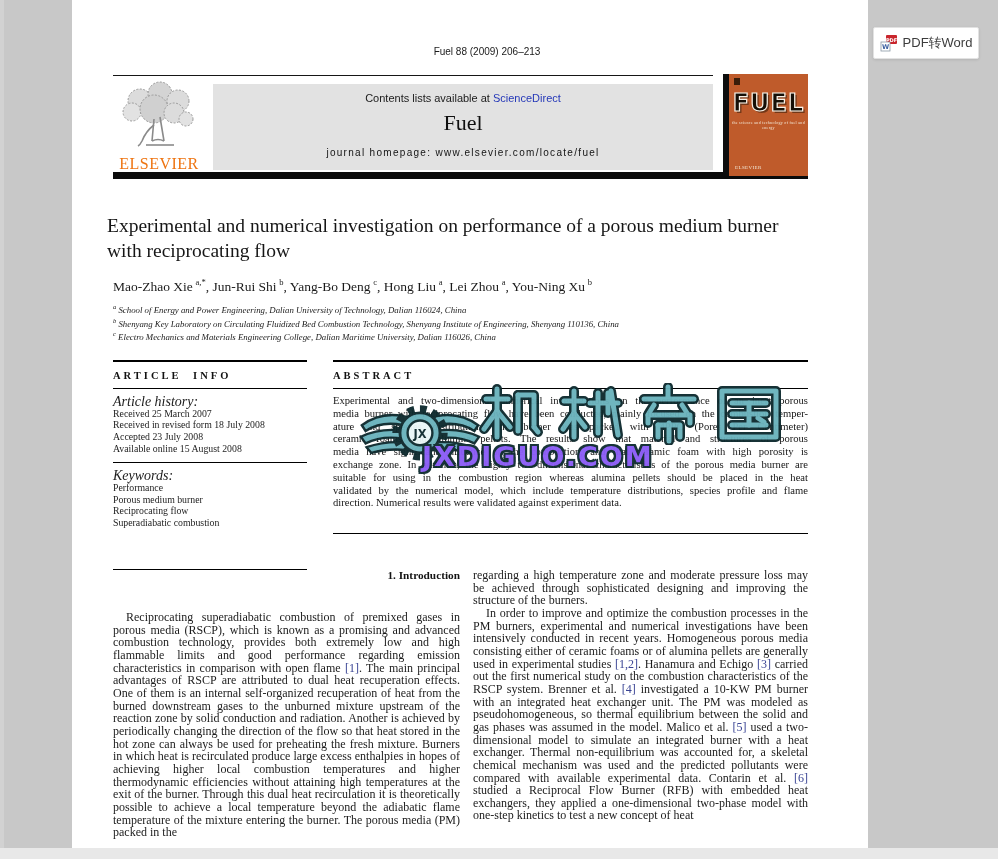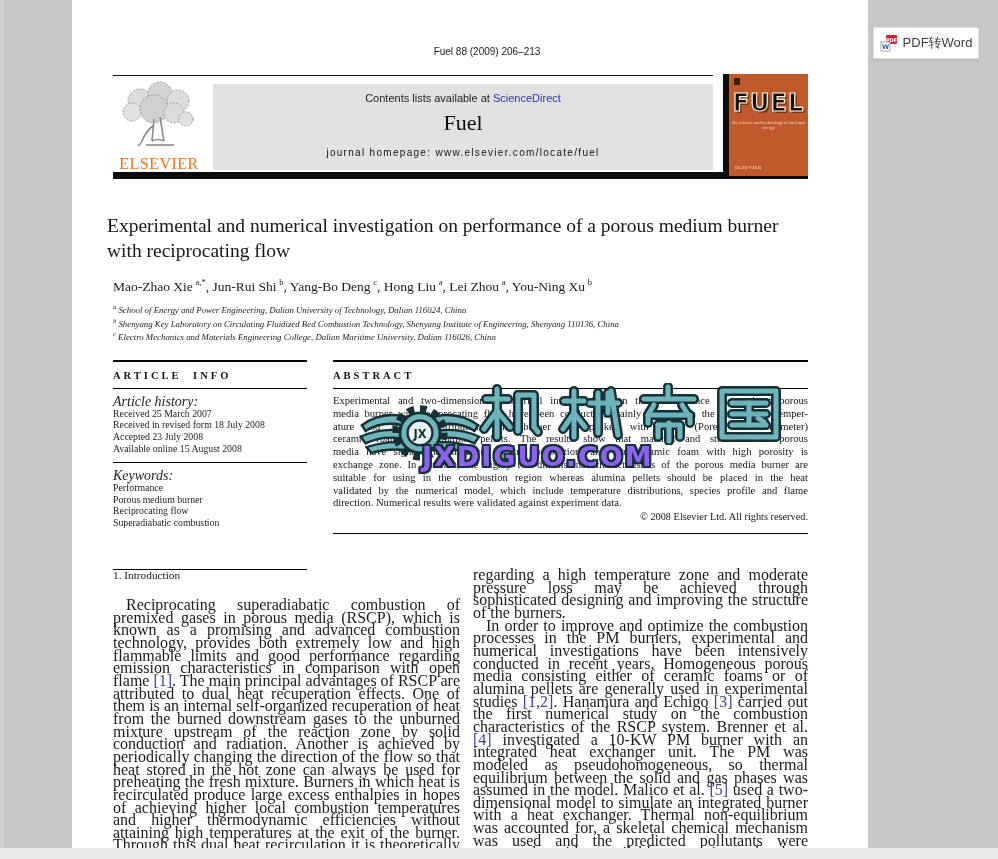--- a/index.html
+++ b/index.html
@@ -60,22 +60,22 @@
   .wm-domain{position:absolute;left:64px;top:58px;font-family:"DejaVu Sans","Liberation Sans",sans-serif;
     font-weight:bold;font-size:27px;letter-spacing:2px;color:#8b5cf6;
     text-shadow:-2px -2px 0 #0f2c30,2px -2px 0 #0f2c30,-2px 2px 0 #0f2c30,2px 2px 0 #0f2c30,
       0 -2px 0 #0f2c30,0 2px 0 #0f2c30,-2px 0 0 #0f2c30,2px 0 0 #0f2c30;}
   .wm-out{stroke:#0e2a2e;stroke-width:10;stroke-linecap:round;stroke-linejoin:round;fill:none;}
   .wm-in{stroke:#6ab2bc;stroke-width:5;stroke-linecap:round;stroke-linejoin:round;fill:none;}
   .wing{fill:#6ab2bc;stroke:#0e2a2e;stroke-width:2.5;}
 
   .body-left{position:absolute;left:41px;top:569px;width:347px;}
   .body-right{position:absolute;left:401px;top:569px;width:335px;}
-  .section-heading{font-weight:normal;font-size:11.3px;margin:0 0 18px;color:#141414;}
-  .bodyp{margin:0;font-size:16px;line-height:12.65px;text-align:justify;color:#1b1b1b;}
+  .section-heading{font-weight:bold;font-size:11.3px;margin:0 0 30px;color:#141414;text-align:right;}
+  .bodyp{margin:0;font-size:12px;line-height:12.65px;text-align:justify;color:#1b1b1b;}
   .bodyp.ind{text-indent:13px;}
   .ref{color:#3a4494;cursor:pointer;}
 
   .left-strip{position:absolute;left:0;top:0;width:4px;height:848px;background:#d2d2d2;}
   .bottom-strip{position:absolute;left:0;top:848px;width:998px;height:11px;background:#e8e8e8;}
 
   .convert-btn{position:absolute;left:873px;top:27px;width:104px;height:30px;background:#fff;
     border:1px solid #e2e2e2;border-radius:2px;display:flex;align-items:center;justify-content:center;gap:5px;
     font-family:"Liberation Sans","DejaVu Sans",sans-serif;font-size:13px;color:#3c3c3c;
     box-shadow:0 1px 3px rgba(0,0,0,.10);cursor:pointer;}
@@ -161,21 +161,20 @@
         <div class="abs-line">Experimental and two-dimensional numerical investigations on the performance of an inert porous</div>
         <div class="abs-line">media burner with reciprocating flow have been conducted, mainly focused on the combustion temper-</div>
         <div class="abs-line">ature and species distributions; the burner was packed with 4PPC (Pores Per Centimeter)</div>
         <div class="abs-line">ceramic foams and alumina pellets. The results show that material and structures of porous</div>
         <div class="abs-line">media have significant influence on the combustion, and that ceramic foam with high porosity is</div>
         <div class="abs-line">exchange zone. In addition, the highly two-dimensional characteristics of the porous media burner are</div>
         <div class="abs-line">suitable for using in the combustion region whereas alumina pellets should be placed in the heat</div>
         <div class="abs-line">validated by the numerical model, which include temperature distributions, species profile and flame</div>
         <div class="abs-line last">direction. Numerical results were validated against experiment data.</div>
       </div>
-    <div class="abs-copyright">© 2008 Elsevier Ltd. All rights reserved.</div>
   </div>
 
   <div class="watermark" aria-label="机械帝国">
     <svg width="124" height="84" viewBox="0 0 130 88" style="position:absolute;left:0;top:6px;">
       <g>
         <path class="wing" d="M4 38 Q28 20 60 32 L60 42 Q30 30 8 44 Z"></path>
         <path class="wing" d="M3 50 Q28 38 60 46 L60 55 Q30 46 8 57 Z"></path>
         <path class="wing" d="M9 61 Q32 53 60 57 L60 65 Q34 61 14 67 Z"></path>
       </g>
       <g transform="translate(130,0) scale(-1,1)">

